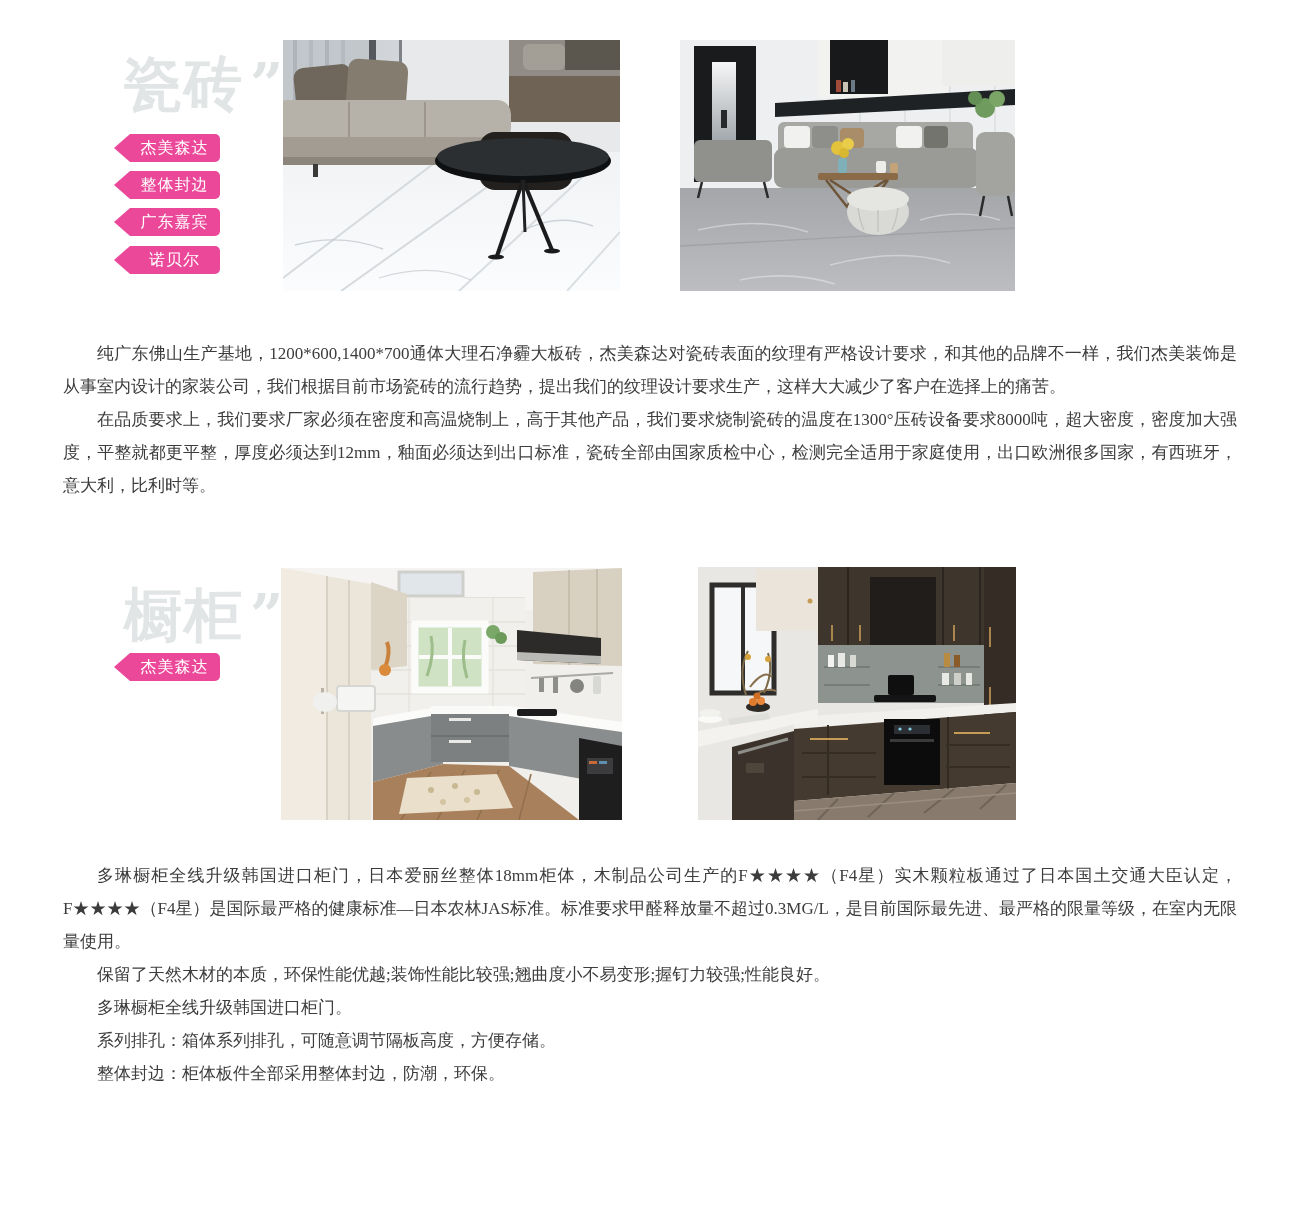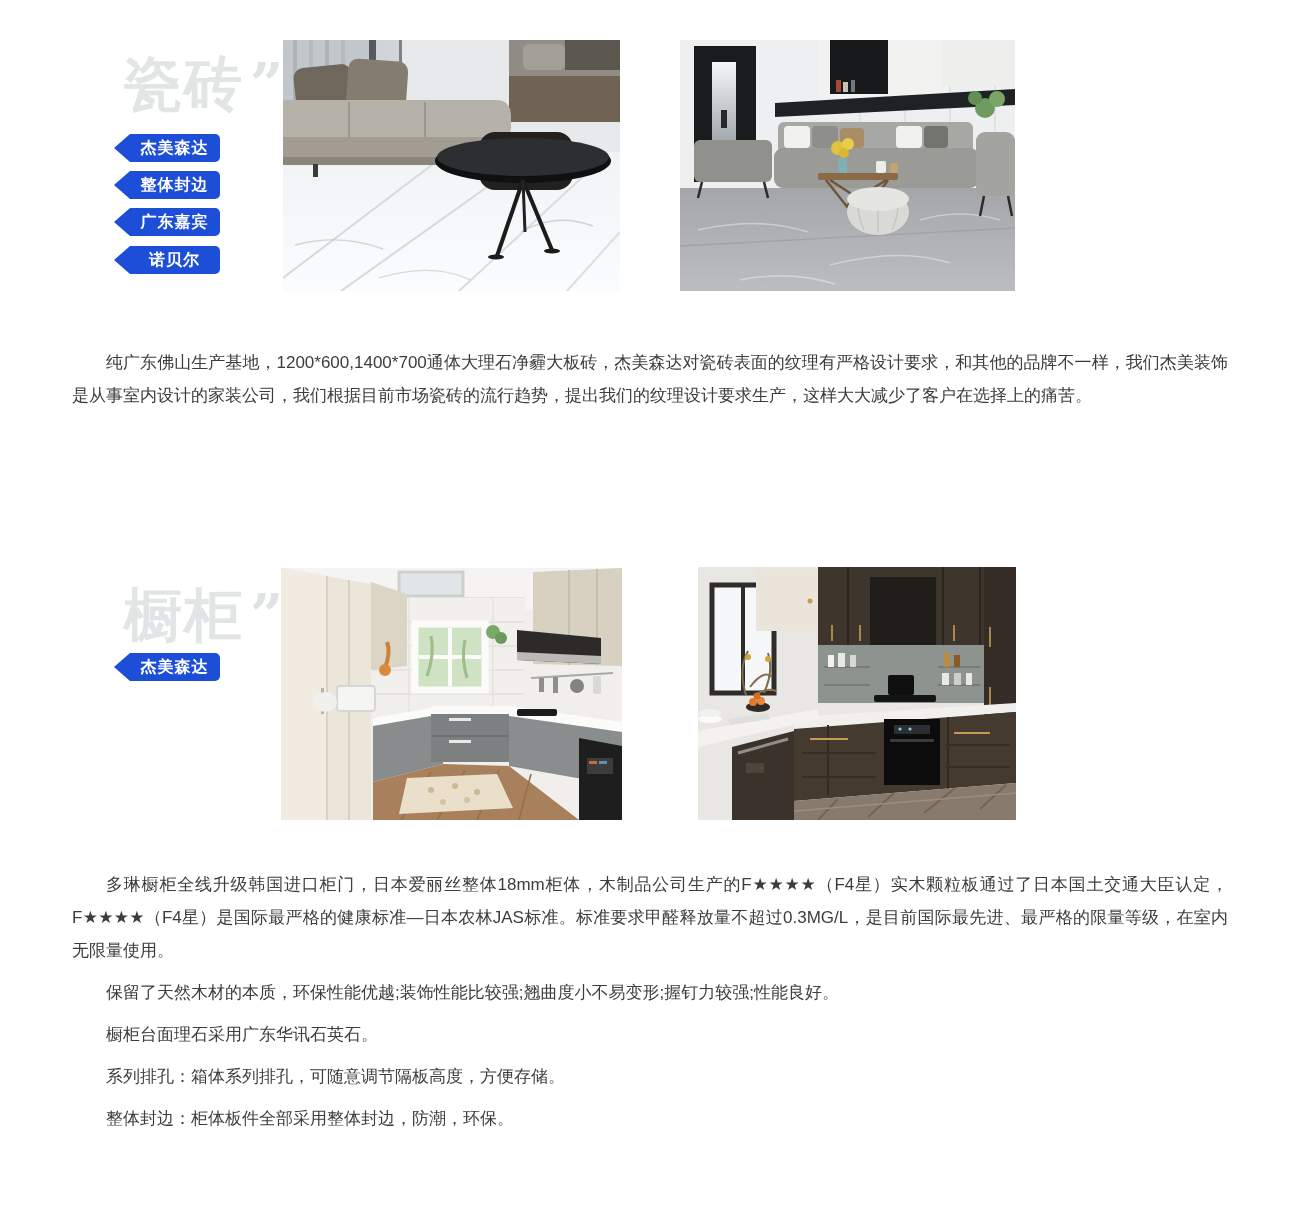--- a/index.html
+++ b/index.html
@@ -12,38 +12,38 @@
     position:absolute;left:112px;margin:12px;
     font-size:58px;line-height:1.05;font-weight:700;
     color:#e2e5e6;letter-spacing:2px;white-space:nowrap;
   }
   .watermark .quote{color:#dfe3e4;margin-left:6px;font-family:"DejaVu Serif",serif;font-weight:700;}
   #heading-tiles{top:42px;}
   #heading-cabinets{top:573px;}
   
   .tag{
     position:absolute;left:114px;width:106px;height:28px;box-sizing:border-box;
-    background:#1d4ed8;color:#ffffff;font-size:16px;font-weight:700;letter-spacing:1px;
+    background:#ec4899;color:#ffffff;font-size:16px;font-weight:400;letter-spacing:1px;
     display:flex;align-items:center;justify-content:center;padding-left:15px;
     border-radius:5px;
     clip-path:polygon(0 50%,16px 0,100% 0,100% 100%,16px 100%);
   }
   
   figure.photo{position:absolute;margin:0;overflow:hidden;background:#eceef0;}
   figure.photo svg{display:block;width:100%;height:100%;}
   #photo-1{left:283px;top:40px;width:337px;height:251px;}
   #photo-2{left:680px;top:40px;width:335px;height:251px;}
   #photo-3{left:281px;top:568px;width:341px;height:252px;}
   #photo-4{left:698px;top:567px;width:318px;height:253px;}
   
   .copy{
     position:absolute;left:63px;width:1174px;
     color:#3c3c3c;font-size:17px;line-height:33px;text-align:justify;
   }
-  .copy p{margin:9px;text-indent:2em;}
+  .copy p{margin:0;text-indent:2em;font-family:Liberation Serif, serif;}
   #copy-tiles{top:337px;}
   #copy-cabinets{top:859px;}
 </style>
 </head>
 <body>
 
 <div class="page">
 
   <h2 class="watermark" id="heading-tiles"><span>瓷砖</span><span class="quote">”</span></h2>
 
@@ -168,20 +168,21 @@
       <rect x="210" y="123" width="8" height="10" rx="2" fill="#c2a377"></rect>
 
       <ellipse cx="198" cy="172" rx="31" ry="23" fill="#d9d9d6"></ellipse>
       <ellipse cx="198" cy="159" rx="31" ry="12" fill="#e5e5e2"></ellipse>
       <path d="M198 170 v22 M178 168 q2 14 6 22 M218 168 q-2 14 -6 22" stroke="#c3c3c0" stroke-width="1.4" fill="none"></path>
     </svg>
   </figure>
 
   <div class="copy" id="copy-tiles">
     <p>纯广东佛山生产基地，1200*600,1400*700通体大理石净霾大板砖，杰美森达对瓷砖表面的纹理有严格设计要求，和其他的品牌不一样，我们杰美装饰是从事室内设计的家装公司，我们根据目前市场瓷砖的流行趋势，提出我们的纹理设计要求生产，这样大大减少了客户在选择上的痛苦。</p>
+    <p>在品质要求上，我们要求厂家必须在密度和高温烧制上，高于其他产品，我们要求烧制瓷砖的温度在1300°压砖设备要求8000吨，超大密度，密度加大强度，平整就都更平整，厚度必须达到12mm，釉面必须达到出口标准，瓷砖全部由国家质检中心，检测完全适用于家庭使用，出口欧洲很多国家，有西班牙，意大利，比利时等。</p>
   </div>
 
   <h2 class="watermark" id="heading-cabinets"><span>橱柜</span><span class="quote">”</span></h2>
 
   <div class="tag" style="top:653px">杰美森达</div>
 
   <figure class="photo" id="photo-3" aria-label="浅色系U型厨房橱柜效果图（奶白色吊柜、灰色地柜与木地板）">
     <svg viewBox="0 0 341 252" preserveAspectRatio="none" aria-hidden="true">
       <rect width="341" height="252" fill="#f1efec"></rect>
 
@@ -316,18 +317,18 @@
 
       <polygon points="96,234 318,216 318,253 96,253" fill="#887b6e"></polygon>
       <path d="M120 253 L140 232 M170 250 L196 226 M226 246 L256 222 M282 242 L308 218" stroke="#6f6458" stroke-width="2"></path>
       <path d="M96 244 L318 226" stroke="#9a8e80" stroke-width="1.6"></path>
     </svg>
   </figure>
 
   <div class="copy" id="copy-cabinets">
     <p>多琳橱柜全线升级韩国进口柜门，日本爱丽丝整体18mm柜体，木制品公司生产的F★★★★（F4星）实木颗粒板通过了日本国土交通大臣认定，F★★★★（F4星）是国际最严格的健康标准—日本农林JAS标准。标准要求甲醛释放量不超过0.3MG/L，是目前国际最先进、最严格的限量等级，在室内无限量使用。</p>
     <p>保留了天然木材的本质，环保性能优越;装饰性能比较强;翘曲度小不易变形;握钉力较强;性能良好。</p>
-    <p>橱柜台面理石采用广东华讯石英石。</p>
+    <p>多琳橱柜全线升级韩国进口柜门。</p>
     <p>系列排孔：箱体系列排孔，可随意调节隔板高度，方便存储。</p>
     <p>整体封边：柜体板件全部采用整体封边，防潮，环保。</p>
   </div>
 
 </div>
 
 </body></html>

